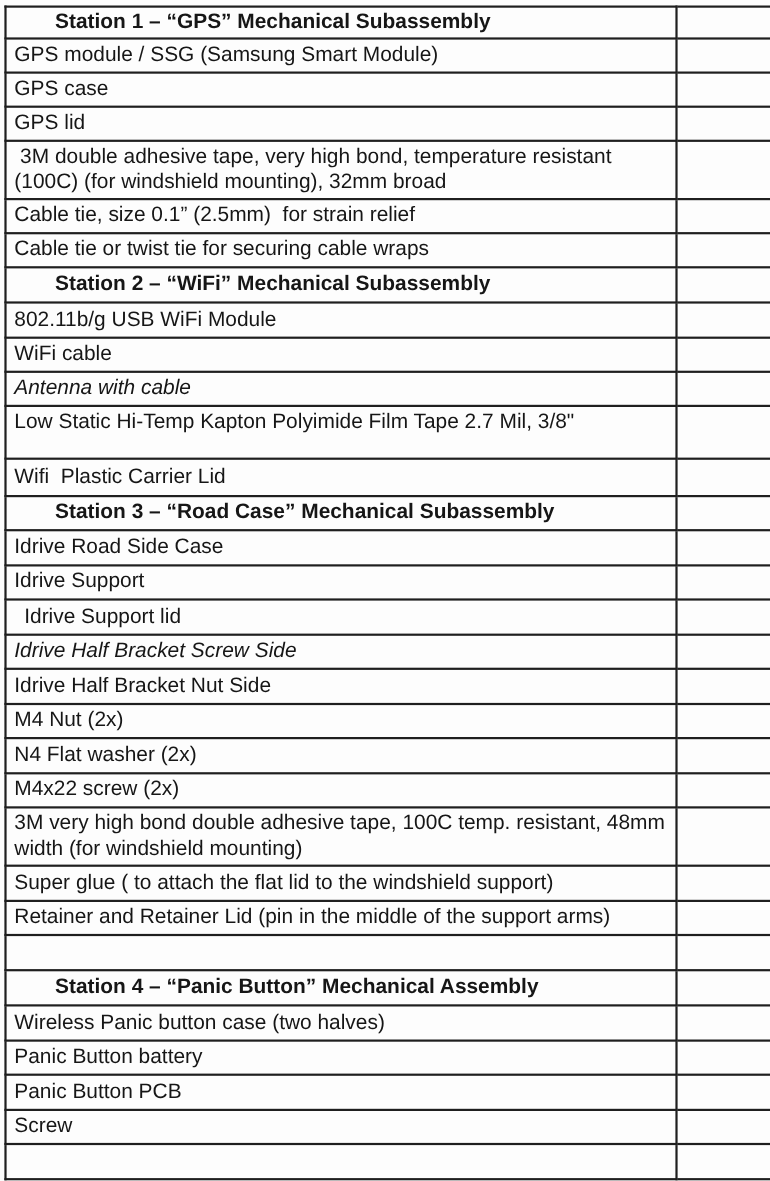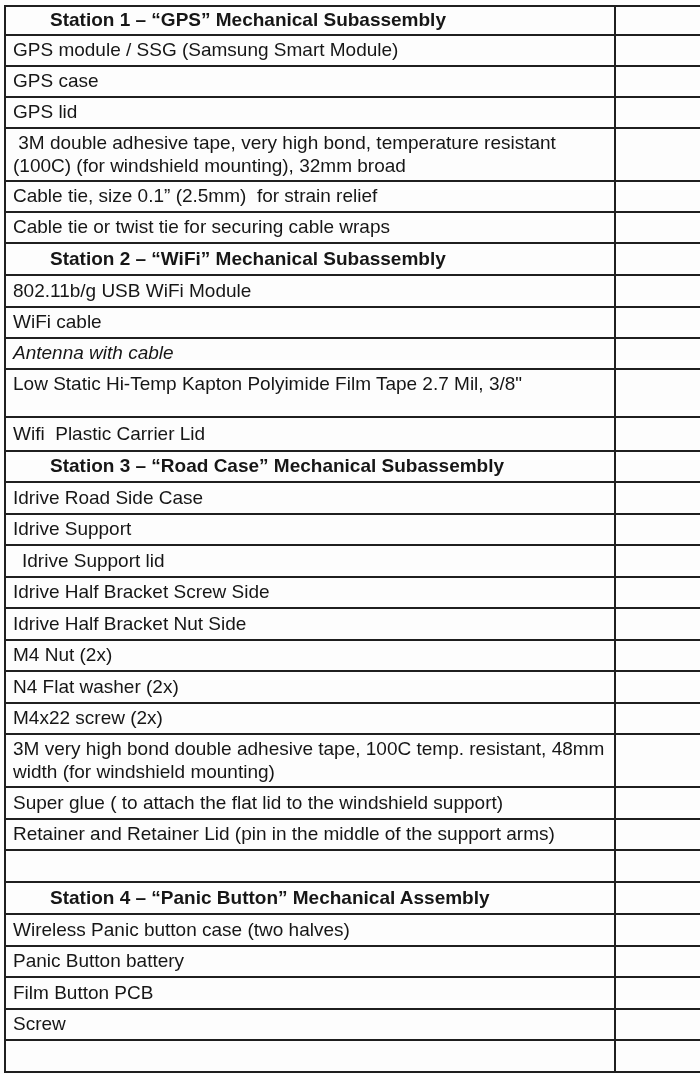--- a/index.html
+++ b/index.html
@@ -113,21 +113,21 @@
         </tr>
         <tr class="item">
           <td class="desc" style="height: 27px;">Idrive Support</td>
           <td class="check"></td>
         </tr>
         <tr class="item">
           <td class="desc" style="height: 28px; padding-left: 16px;">Idrive Support lid</td>
           <td class="check"></td>
         </tr>
         <tr class="item">
-          <td class="desc" style="height: 27px;">Idrive Half Bracket Screw Side</td>
+          <td class="desc" style="height: 27px; font-style: italic;">Idrive Half Bracket Screw Side</td>
           <td class="check"></td>
         </tr>
         <tr class="item">
           <td class="desc" style="height: 28px;">Idrive Half Bracket Nut Side</td>
           <td class="check"></td>
         </tr>
         <tr class="item">
           <td class="desc" style="height: 27px;">M4 Nut (2x)</td>
           <td class="check"></td>
         </tr>
@@ -161,21 +161,21 @@
         </tr>
         <tr class="item">
           <td class="desc" style="height: 28px;">Wireless Panic button case (two halves)</td>
           <td class="check"></td>
         </tr>
         <tr class="item">
           <td class="desc" style="height: 27px;">Panic Button battery</td>
           <td class="check"></td>
         </tr>
         <tr class="item">
-          <td class="desc" style="height: 28px;">Film Button PCB</td>
+          <td class="desc" style="height: 28px;">Panic Button PCB</td>
           <td class="check"></td>
         </tr>
         <tr class="item">
           <td class="desc" style="height: 27px;">Screw</td>
           <td class="check"></td>
         </tr>
         <tr class="blank">
           <td class="desc" style="height: 28px;"></td>
           <td class="check"></td>
         </tr>

